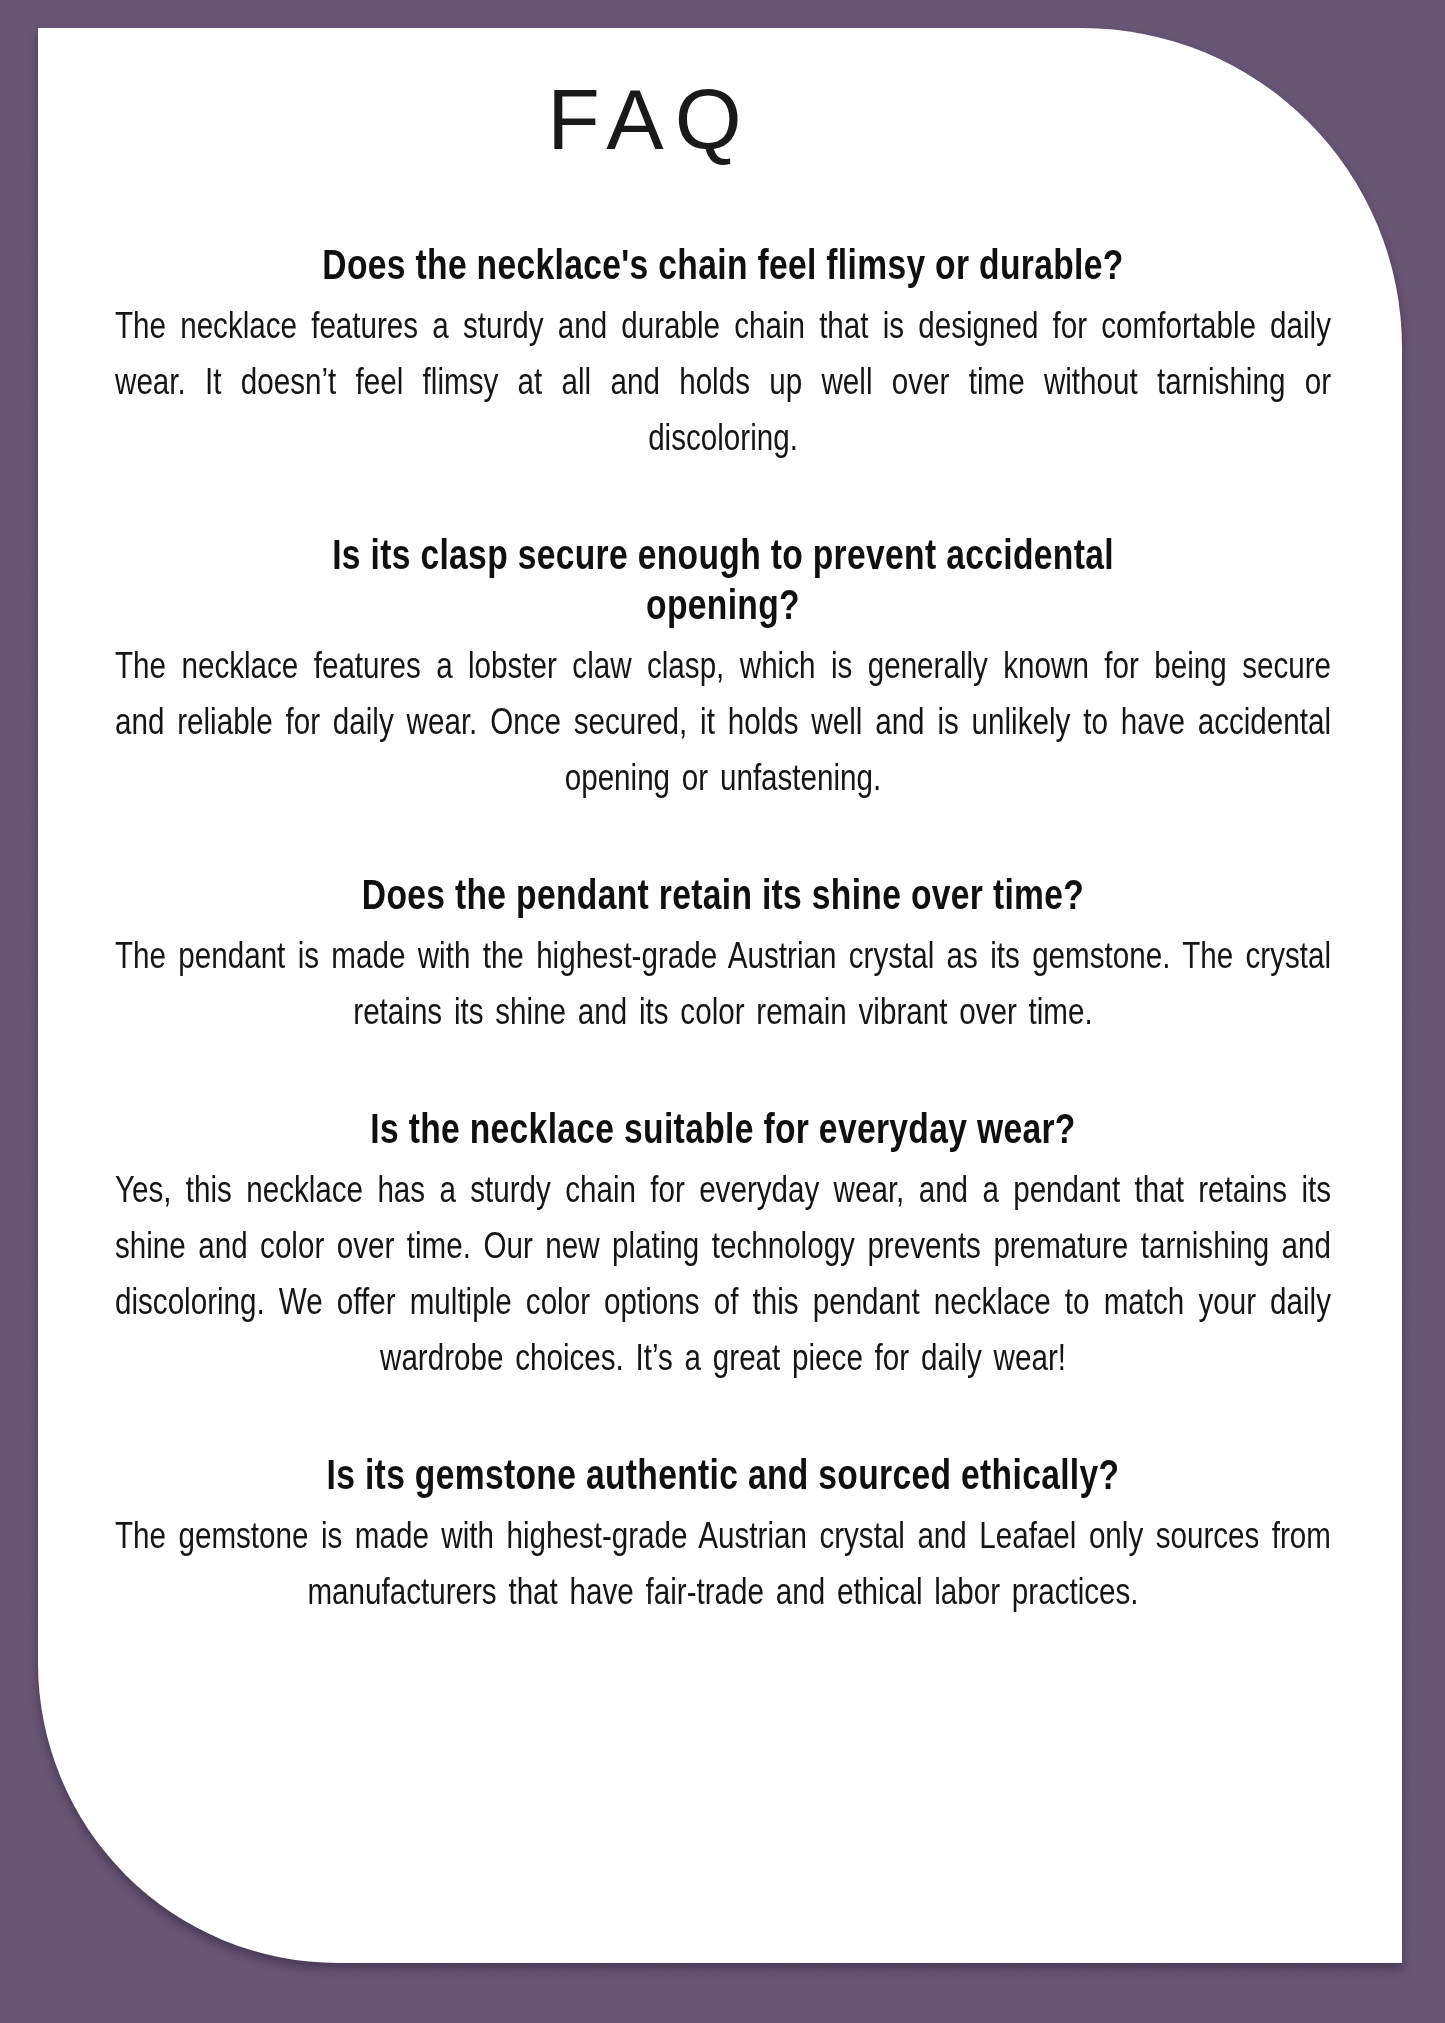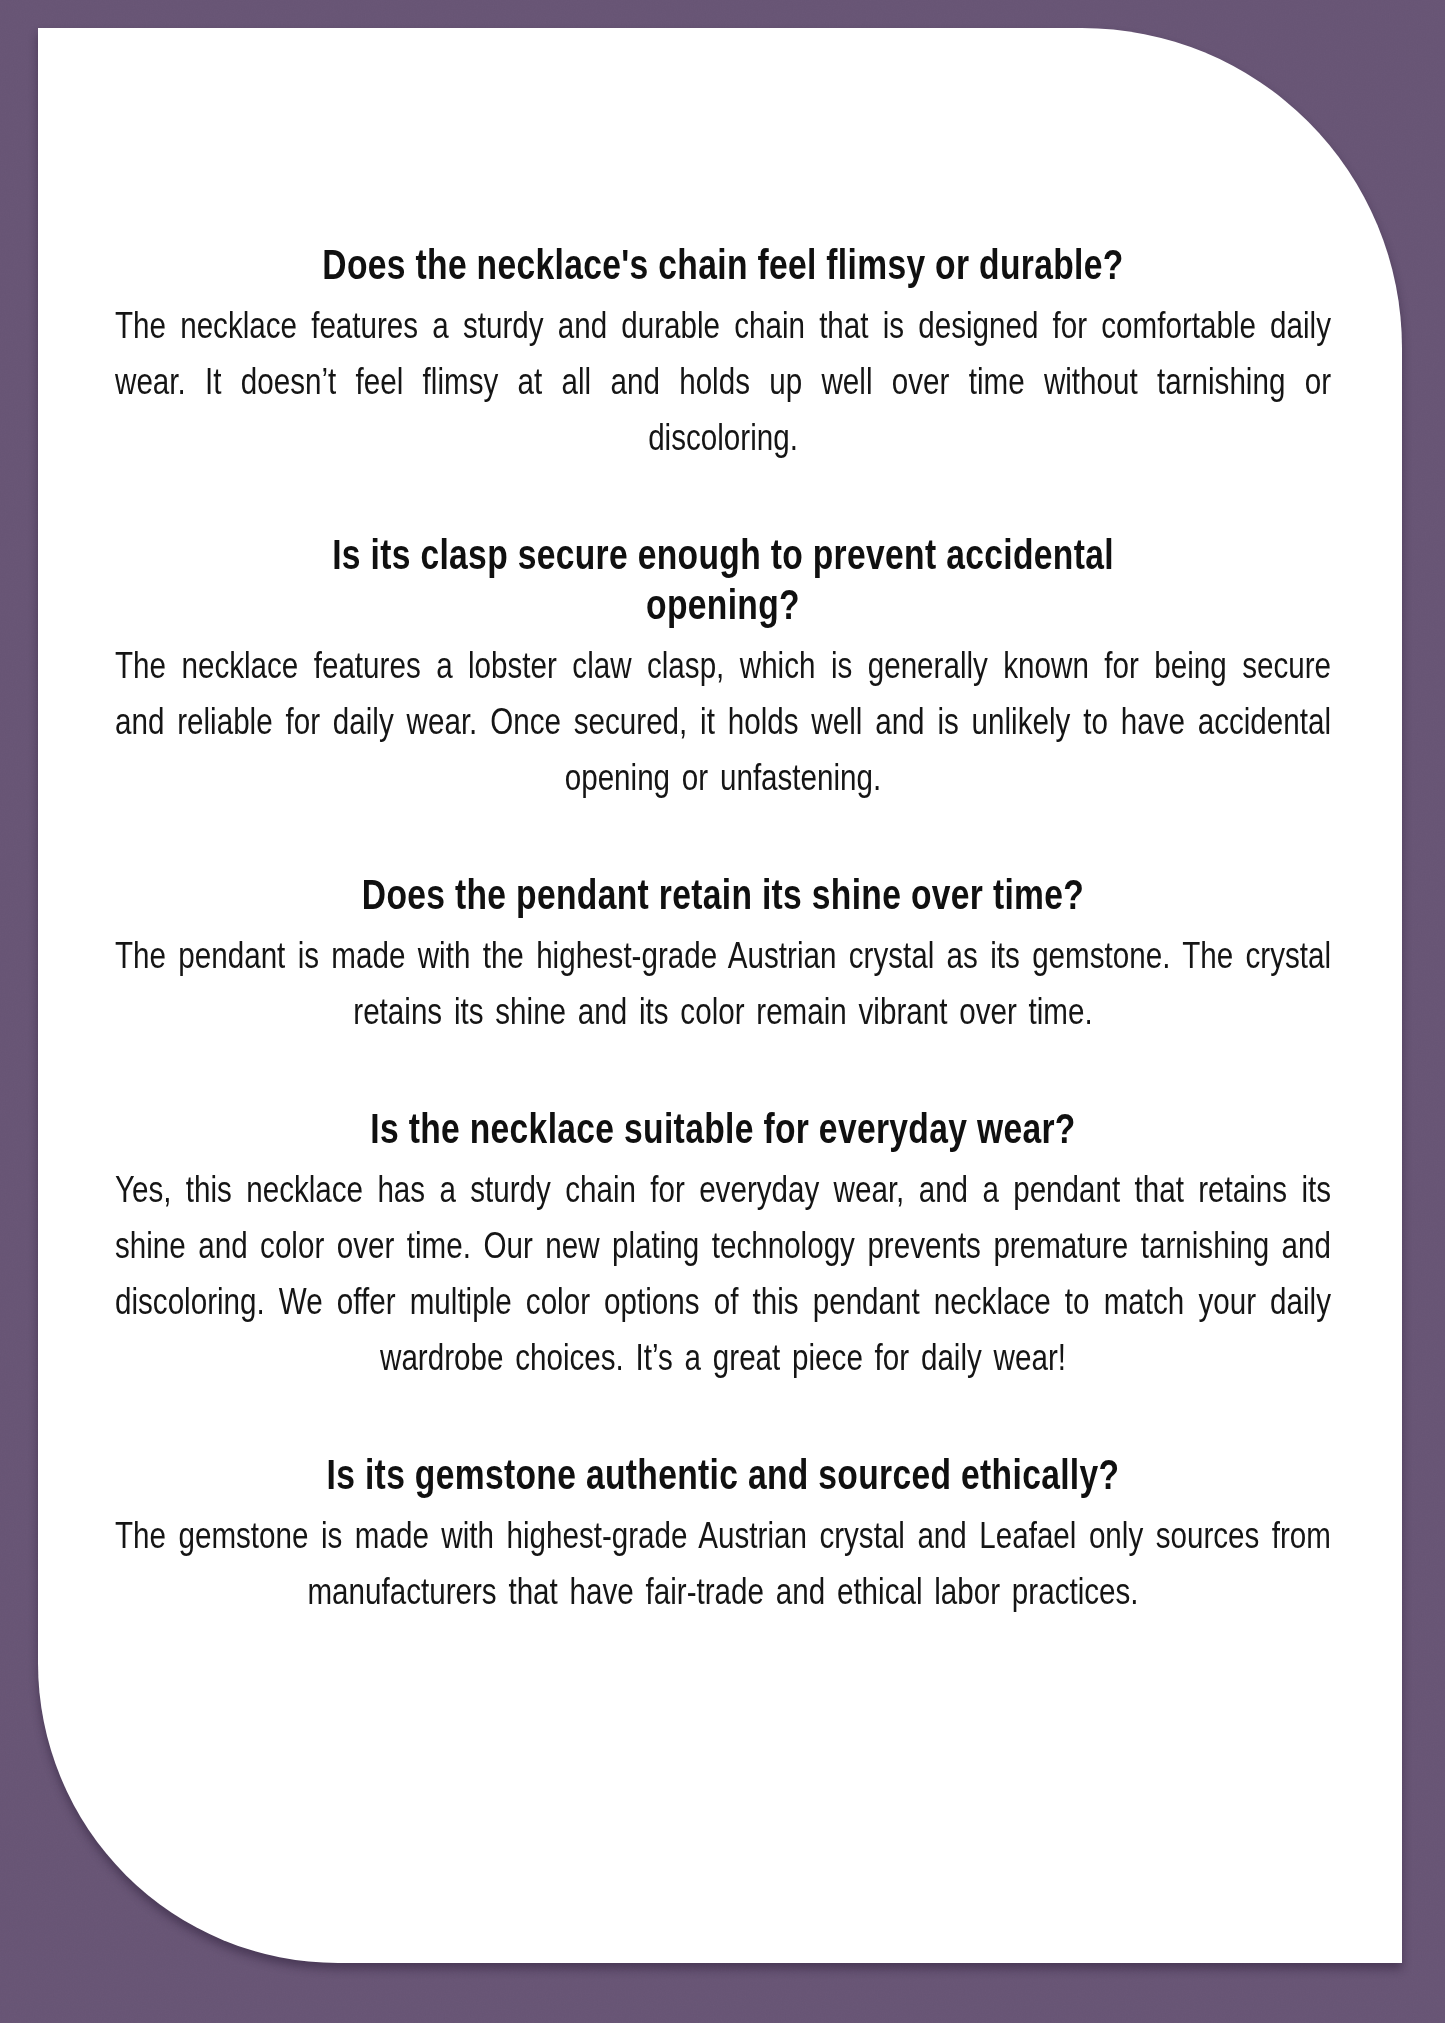--- a/index.html
+++ b/index.html
@@ -75,20 +75,21 @@
     <feColorMatrix in="n" type="matrix" values="0 0 0 0 0.12
               0 0 0 0 0.08
               0 0 0 0 0.16
               0.7 0.7 0 0 -0.35"></feColorMatrix>
   </filter>
   <rect width="100%" height="100%" filter="url(#noise)" opacity="0.5"></rect>
 </svg>
 
 <div class="faq-card">
 
+  <div class="page-title">FAQ</div>
 
   <div class="content">
 
     <section class="faq-item">
       <h2 class="question">Does the necklace's chain feel flimsy or durable?</h2>
       <p class="answer">The necklace features a sturdy and durable chain that is designed for comfortable daily wear. It doesn’t feel flimsy at all and holds up well over time without tarnishing or discoloring.</p>
     </section>
 
     <section class="faq-item">
       <h2 class="question">Is its clasp secure enough to prevent accidental opening?</h2>

